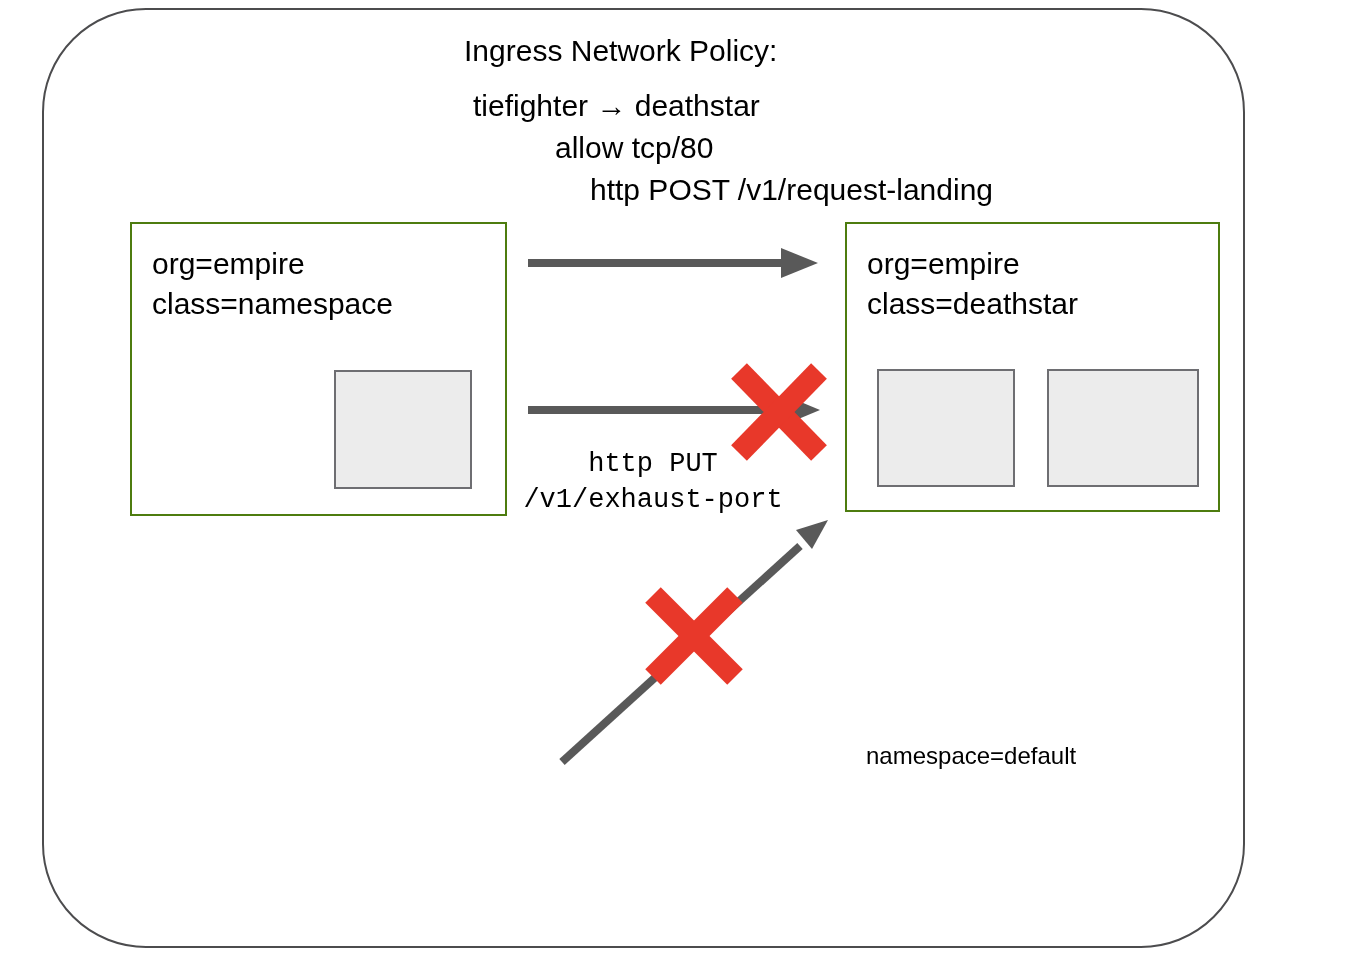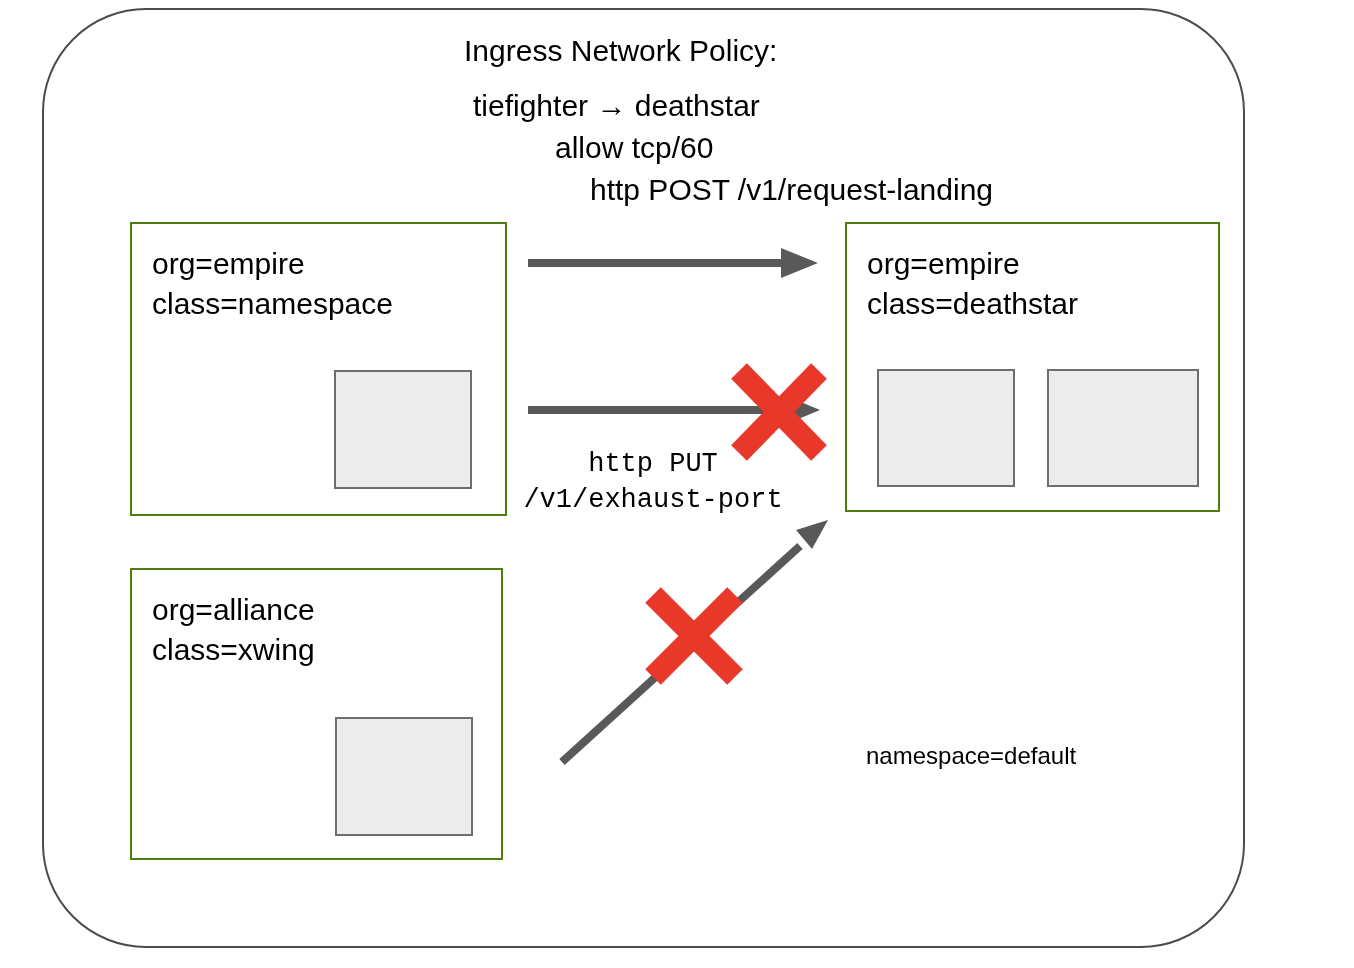--- a/index.html
+++ b/index.html
@@ -124,48 +124,41 @@
 </head>
 <body>
 
 <div id="stage">
 
   <div class="cluster-boundary"></div>
 
   <div class="policy-title">
     <span class="tline i0">Ingress Network Policy:</span>
     <span class="tline i1">tiefighter → deathstar</span>
-    <span class="tline i2">allow tcp/60</span>
+    <span class="tline i2">allow tcp/80</span>
     <span class="tline i3">http POST /v1/request-landing</span>
   </div>
 
   <div class="endpoint-box" id="box-tiefighter">
     <div class="endpoint-labels">
       <span>org=empire</span>
       <span>class=namespace</span>
     </div>
     <div class="pod-slot"></div>
   </div>
 
   <div class="endpoint-box" id="box-deathstar">
     <div class="endpoint-labels">
       <span>org=empire</span>
       <span>class=deathstar</span>
     </div>
     <div class="pod-slot pod-a"></div>
     <div class="pod-slot pod-b"></div>
   </div>
 
-  <div class="endpoint-box" id="box-xwing">
-    <div class="endpoint-labels">
-      <span>org=alliance</span>
-      <span>class=xwing</span>
-    </div>
-    <div class="pod-slot"></div>
-  </div>
 
   <svg id="overlay" viewBox="0 0 1354 968">
 
     <g>
       <line x1="528" y1="263" x2="785" y2="263" stroke="#595959" stroke-width="8"></line>
       <polygon points="781,248 818,263 781,278" fill="#595959"></polygon>
     </g>
 
     <g>
       <line x1="528" y1="410" x2="788" y2="410" stroke="#595959" stroke-width="8"></line>

